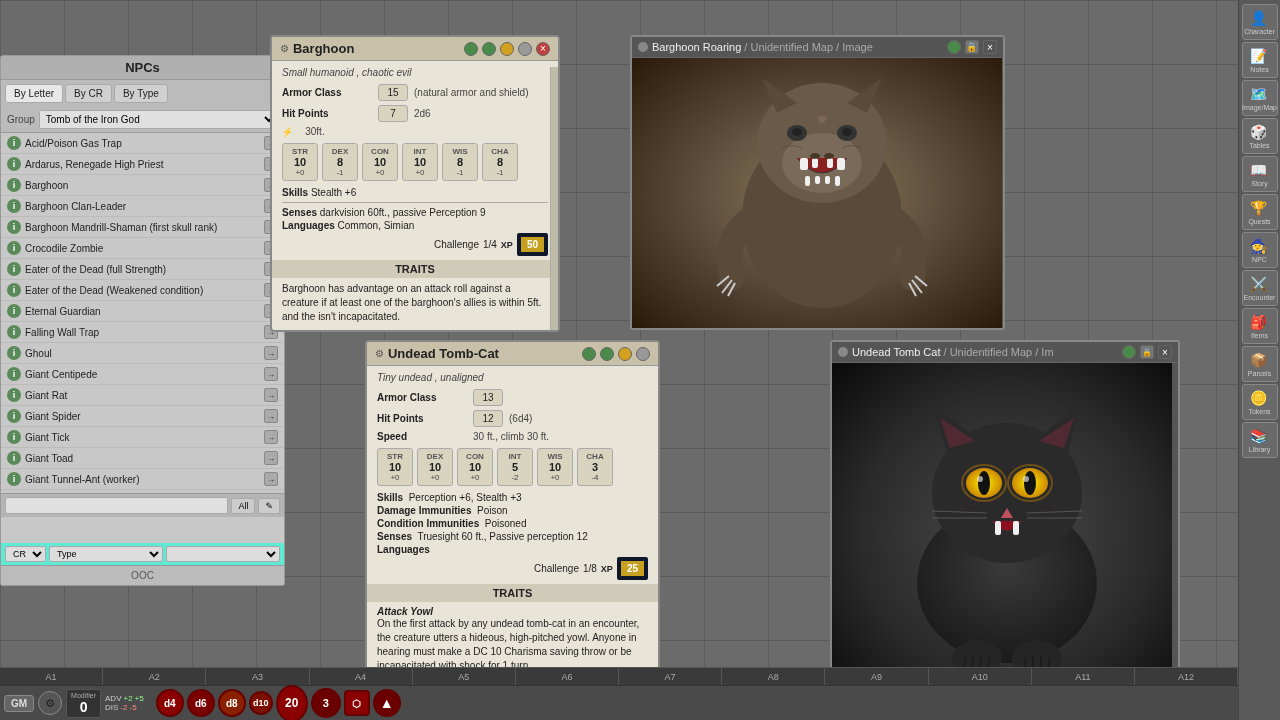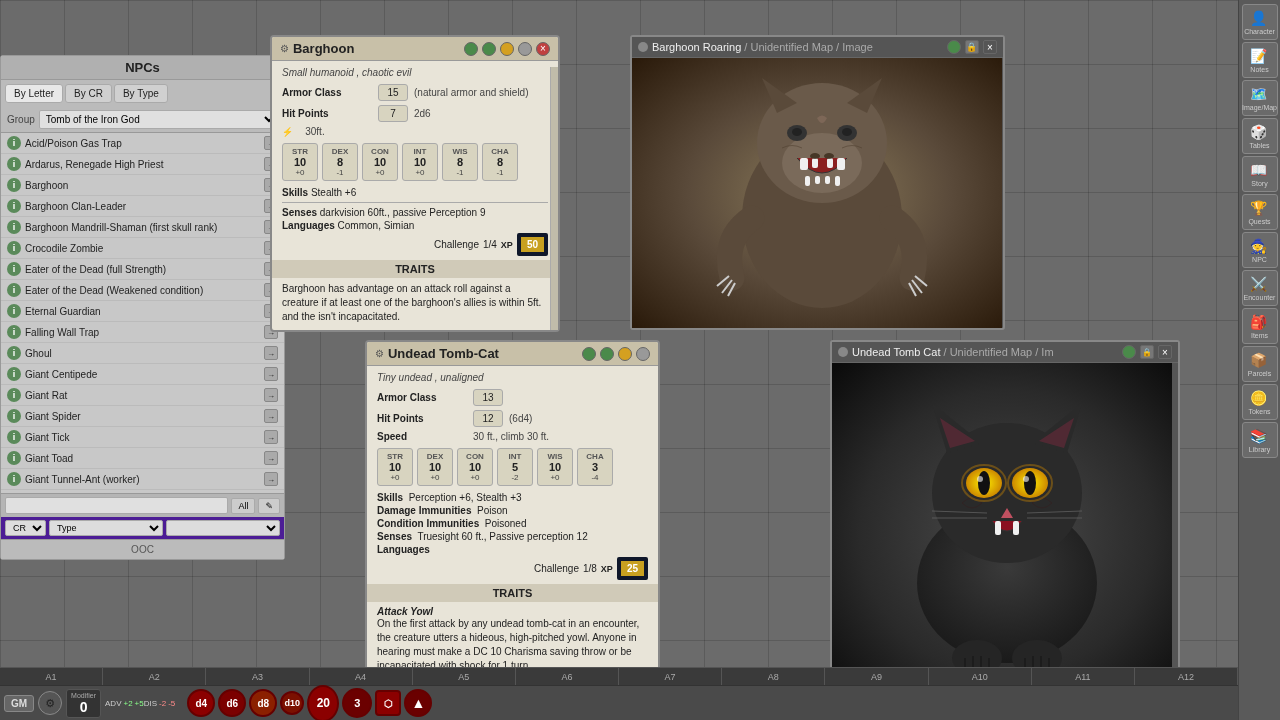--- a/index.html
+++ b/index.html
@@ -91,21 +91,21 @@
       background: #333;
       border: 1px solid #555;
       border-radius: 3px;
       padding: 2px 4px;
       min-width: 30px;
     }
     .modifier-label { font-size: 7px; color: #aaa; }
     .modifier-value { font-size: 14px; color: #fff; font-weight: bold; }
     .adv-dis-group {
       display: flex;
-      flex-direction: row;
+      flex-direction: column;
       font-size: 8px;
       color: #ccc;
     }
     .adv-row, .dis-row { display: flex; gap: 2px; align-items: center; }
     .dice-container {
       display: flex;
       align-items: center;
       gap: 3px;
       margin-left: 8px;
     }
@@ -266,21 +266,22 @@
       background: #ccc;
       border: 1px solid #aaa;
       border-radius: 2px;
       font-size: 9px;
       cursor: pointer;
     }
     .npc-filter-row {
       display: flex;
       gap: 3px;
       padding: 3px 4px;
-      background: #4c1d95;
+      background: #5eead4;
+      margin-top: 26px;
     }
     .npc-filter-select {
       font-size: 9px;
       background: #ddd;
       border: 1px solid #aaa;
       border-radius: 2px;
       padding: 1px 3px;
     }
 
     

